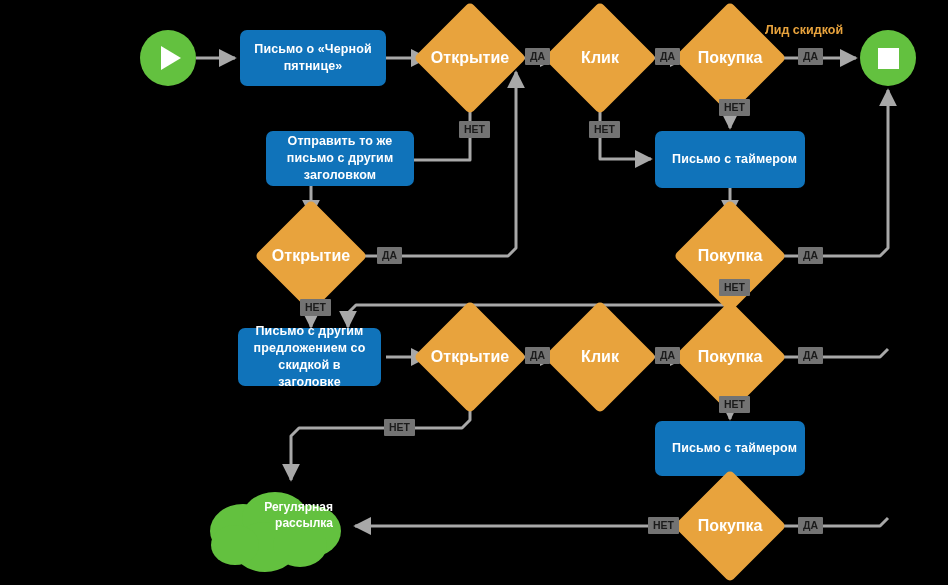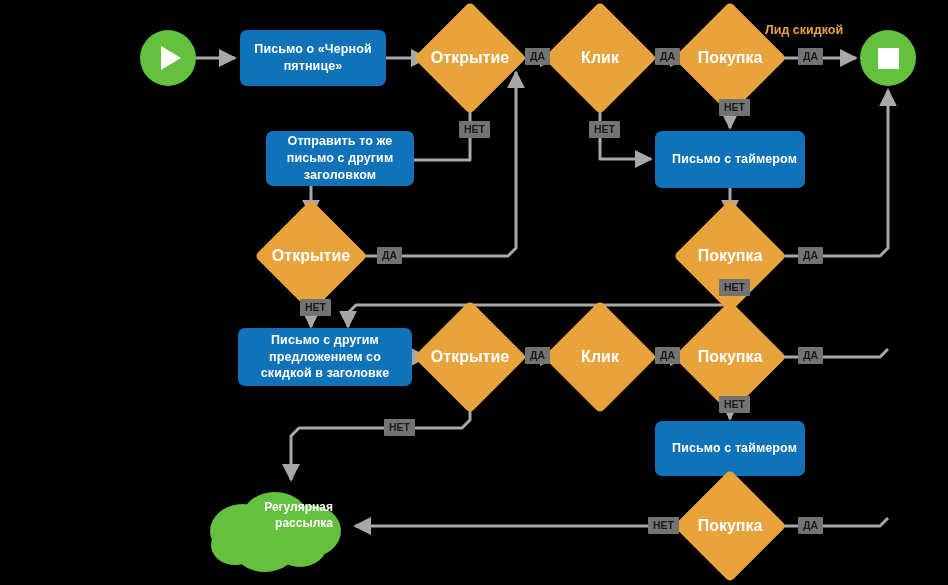--- a/index.html
+++ b/index.html
@@ -122,21 +122,21 @@
   <div class="node diamond" style="left:271px;top:216px;">
     <div class="dshape"></div>
     <div class="dlabel">Открытие</div>
   </div>
 
   <div class="node diamond" style="left:690px;top:216px;">
     <div class="dshape"></div>
     <div class="dlabel">Покупка</div>
   </div>
 
-  <div class="node box" style="left:238px;top:328px;width:174px;height:58px;">
+  <div class="node box" style="left:238px;top:328px;width:143px;height:58px;">
     <span>Письмо с другим предложением со скидкой в заголовке</span>
   </div>
 
   <div class="node diamond" style="left:430px;top:317px;">
     <div class="dshape"></div>
     <div class="dlabel">Открытие</div>
   </div>
 
   <div class="node diamond" style="left:560px;top:317px;">
     <div class="dshape"></div>

